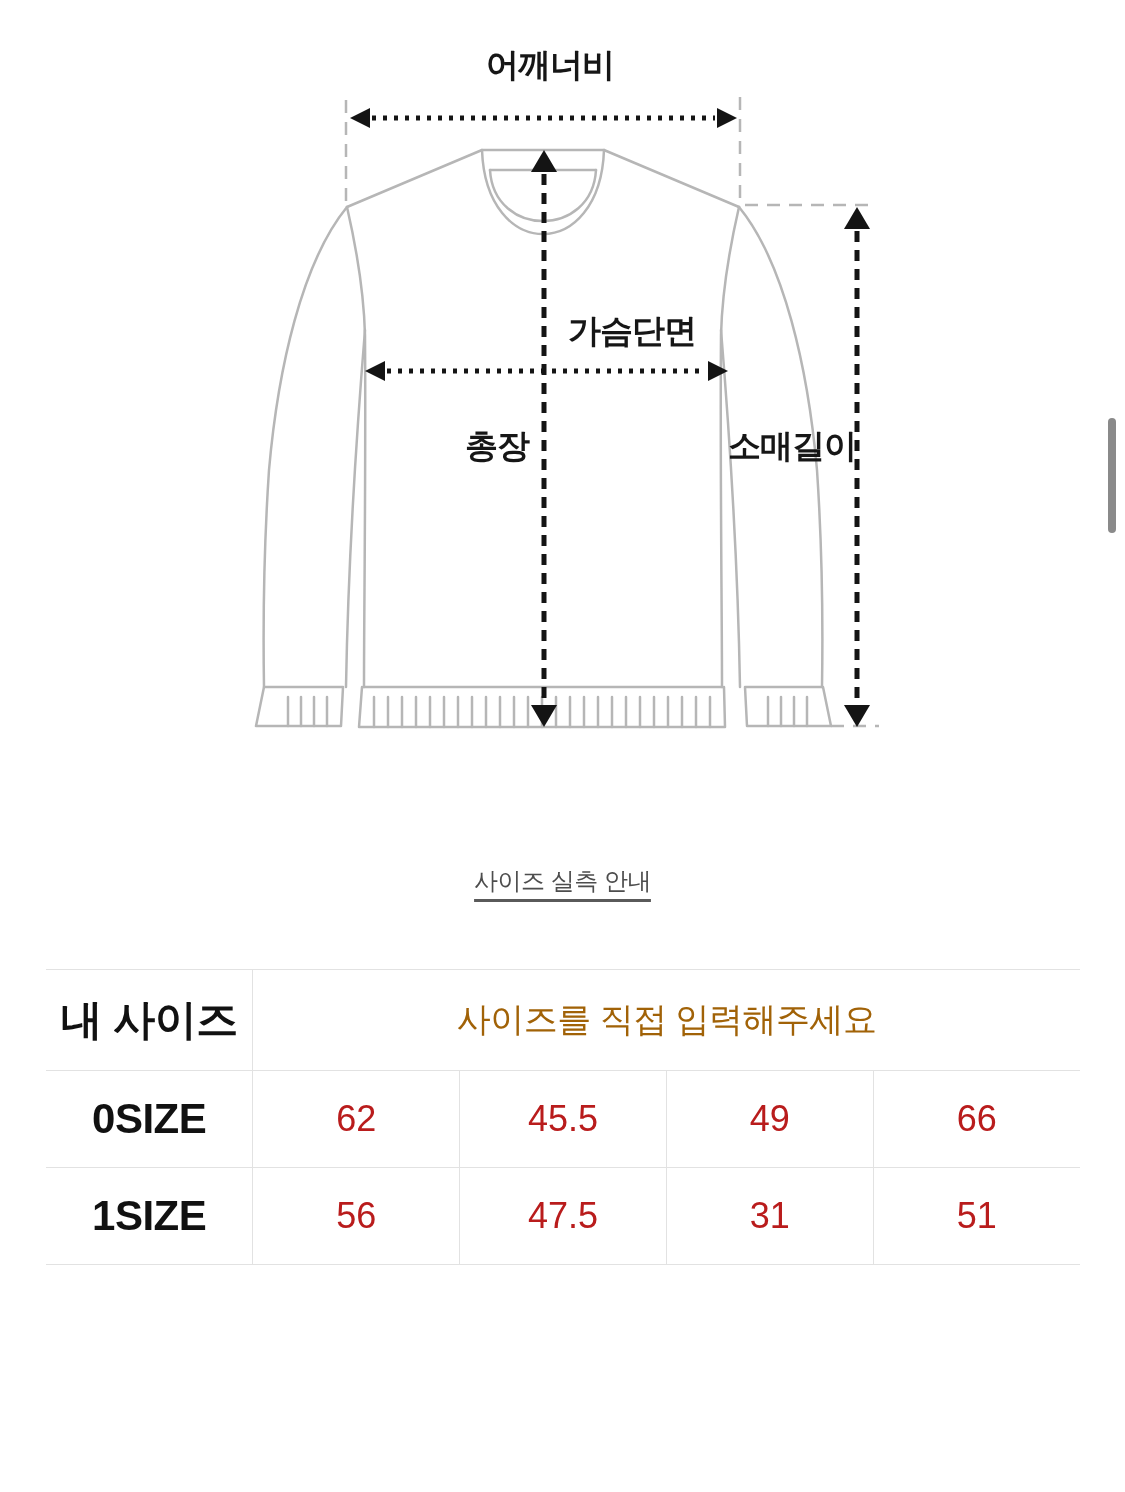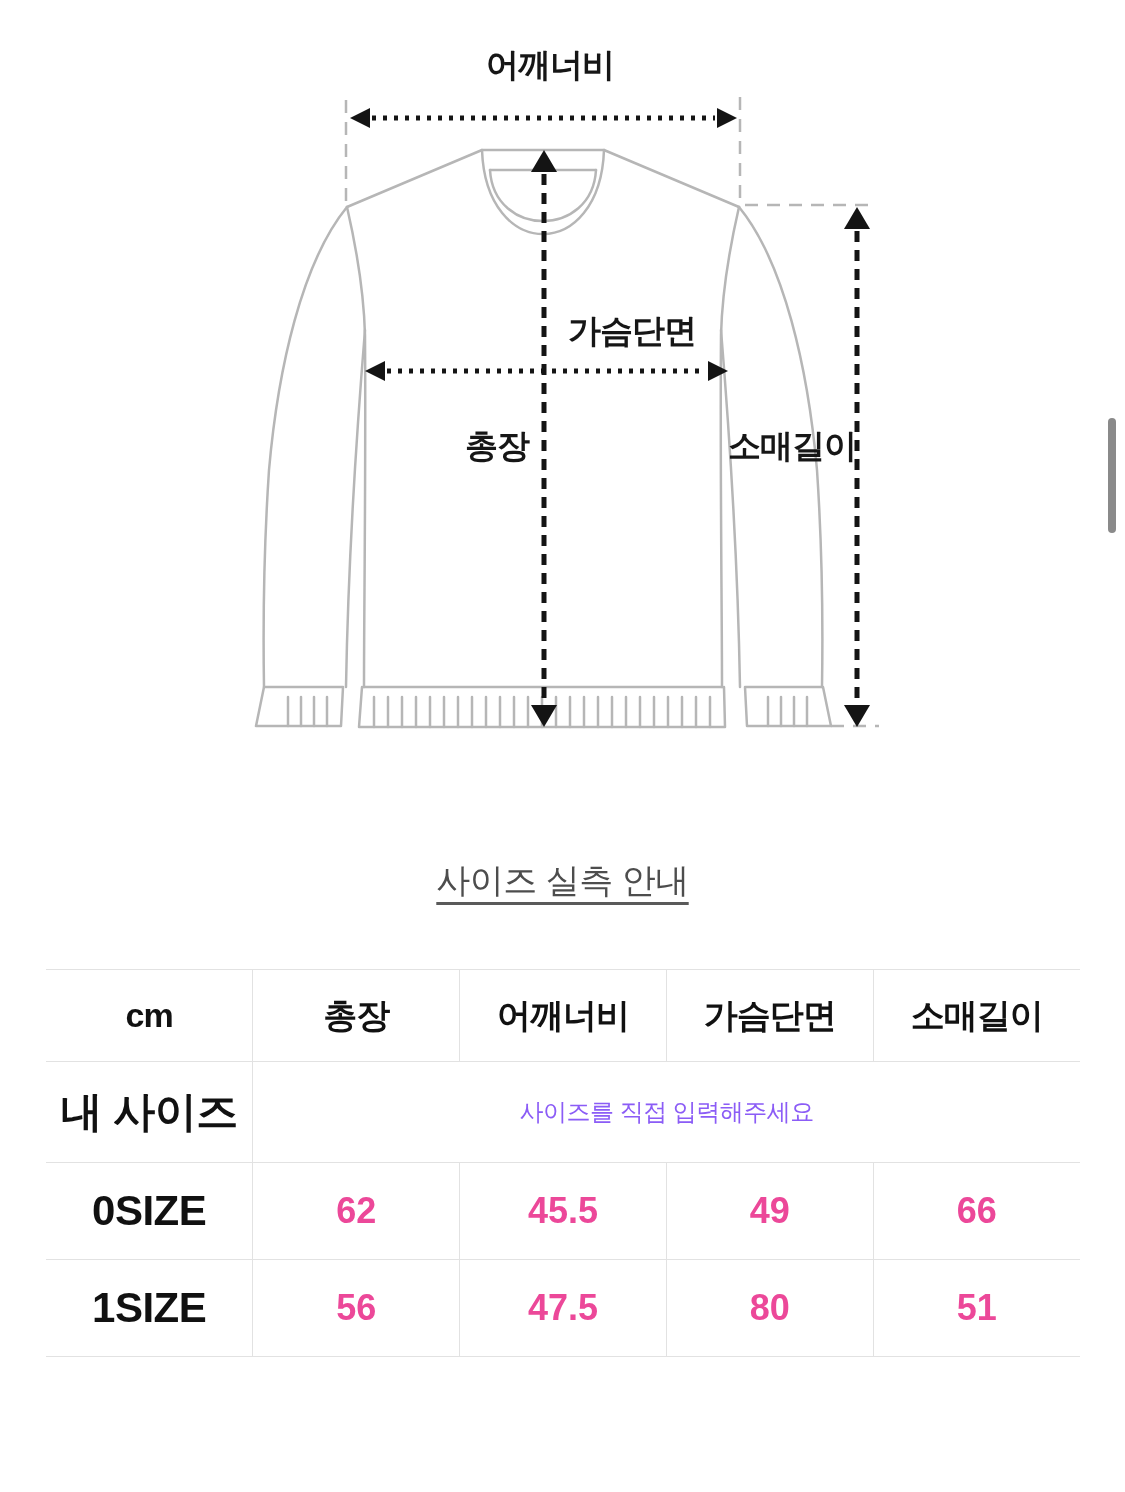--- a/index.html
+++ b/index.html
@@ -10,37 +10,37 @@
   
   .diagram{position:absolute;left:0;top:0;width:1125px;height:800px;}
   .diagram svg{position:absolute;left:0;top:0;}
   .dlabel{position:absolute;width:220px;text-align:center;
           font-size:33px;line-height:37px;font-weight:700;color:#161616;
           letter-spacing:-1px;}
 
   
   .links{position:absolute;left:0;top:853px;width:1125px;height:56px;
          display:flex;justify-content:center;align-items:center;gap:26px;}
-  .links a{font-size:34px;color:#4d4d4d;font-weight:400;letter-spacing:-0.5px;
+  .links a{font-size:24px;color:#4d4d4d;font-weight:400;letter-spacing:-0.5px;
            text-decoration:underline;text-decoration-thickness:3px;
            text-underline-offset:10px;text-decoration-color:#5a5a5a;cursor:pointer;}
 
   
   table.size{position:absolute;left:46px;top:969px;width:1034px;
              border-collapse:collapse;table-layout:fixed;
              border-top:1px solid #e2e2e2;}
   table.size td{border-bottom:1px solid #e2e2e2;border-right:1px solid #e2e2e2;
                 text-align:center;vertical-align:middle;padding:0;}
   table.size td:last-child{border-right:none;}
   tr.head td{height:91px;font-size:34px;font-weight:700;color:#111;letter-spacing:-1px;}
   tr.myrow td{height:100px;}
   tr.datarow td{height:96px;}
   td.rowlabel{font-size:42px;font-weight:700;color:#111;letter-spacing:-0.5px;}
-  td.val{font-size:36px;font-weight:700;color:#ec4899;}
-  td.placeholder{font-size:24px;font-weight:400;color:#8b5cf6;letter-spacing:-0.5px;}
+  td.val{font-size:36px;font-weight:400;color:#b91c1c;}
+  td.placeholder{font-size:34px;font-weight:400;color:#a16207;letter-spacing:-0.5px;}
 
   
   .scroll-thumb{position:absolute;left:1108px;top:418px;width:8px;height:115px;
                 border-radius:4px;background:#8a8a8a;}
 </style>
 </head>
 <body>
 
 <div class="page">
 
@@ -110,43 +110,36 @@
 
   <table class="size">
     <colgroup>
       <col style="width:20%">
         <col style="width:20%">
         <col style="width:20%">
         <col style="width:20%">
         <col style="width:20%">
     </colgroup>
     <tbody>
-        <tr class="head">
-      <td>cm</td>
-      <td>총장</td>
-      <td>어깨너비</td>
-      <td>가슴단면</td>
-      <td>소매길이</td>
-    </tr>
     <tr class="myrow">
       <td class="rowlabel">내 사이즈</td>
       <td class="placeholder" colspan="4">사이즈를 직접 입력해주세요</td>
     </tr>
     <tr class="datarow">
       <td class="rowlabel">0SIZE</td>
       <td class="val">62</td>
       <td class="val">45.5</td>
       <td class="val">49</td>
       <td class="val">66</td>
     </tr>
     <tr class="datarow">
       <td class="rowlabel">1SIZE</td>
       <td class="val">56</td>
       <td class="val">47.5</td>
-      <td class="val">80</td>
+      <td class="val">31</td>
       <td class="val">51</td>
     </tr>
   </tbody>
     </table>
 
   <div class="scroll-thumb"></div>
 
 </div>
 
 </body></html>

